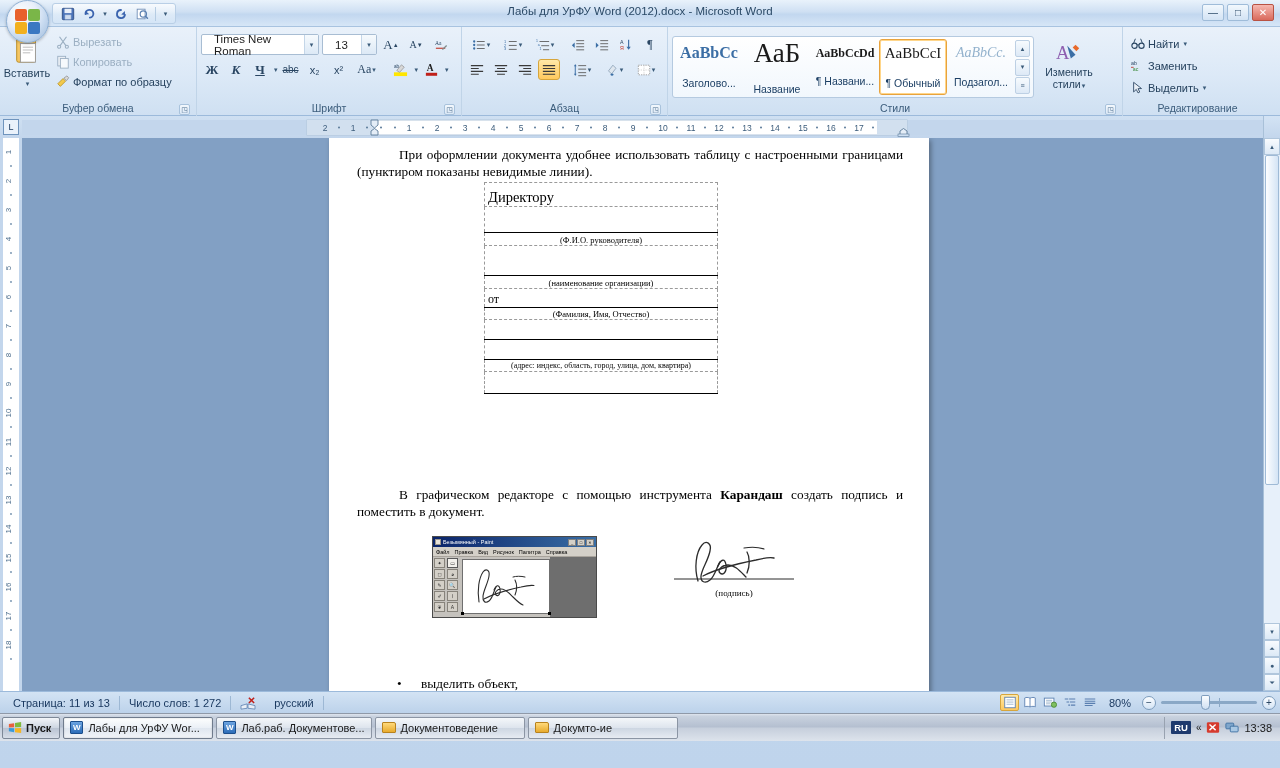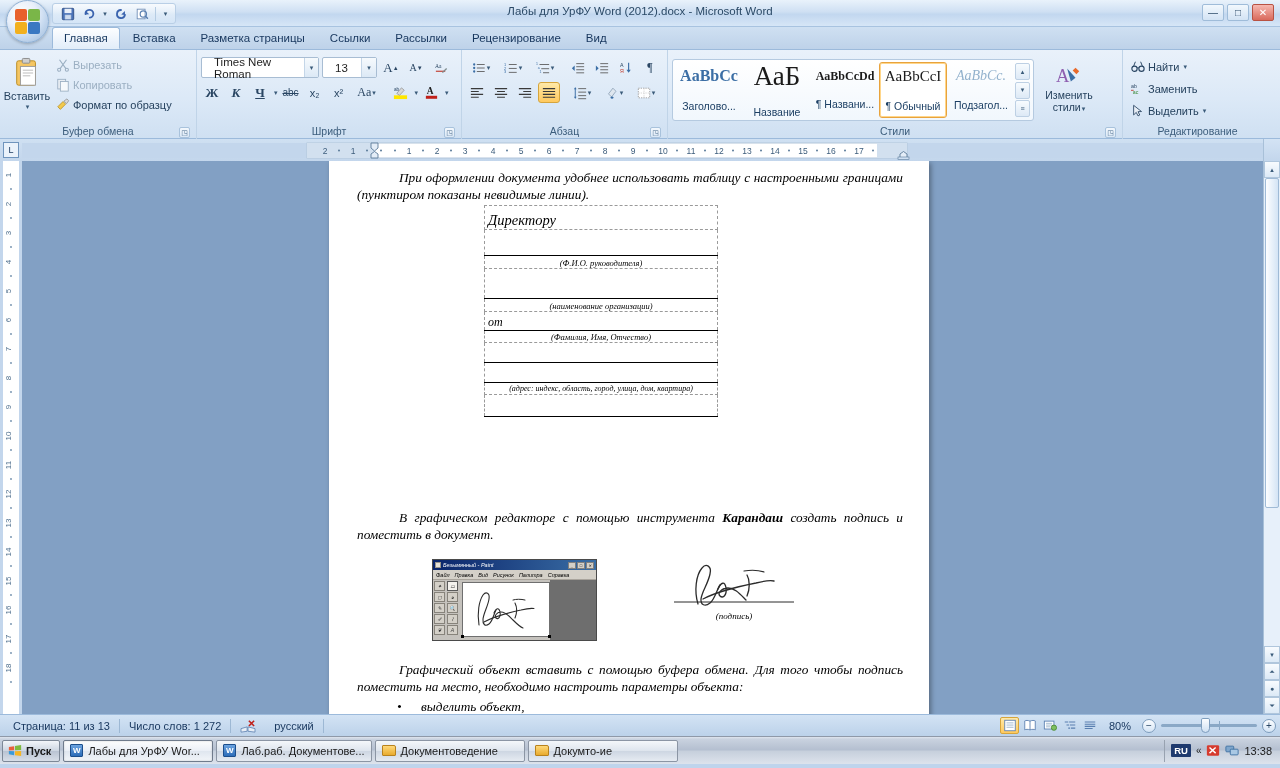--- a/index.html
+++ b/index.html
@@ -218,21 +218,21 @@
     flex:1; position:relative; overflow:hidden;
     background:#82a0c4;
   }
   .page {
     position:absolute;
     left: 307px; top: 0px;
     width: 600px; height: 560px;
     background:#fff;
     box-shadow: 2px 2px 5px rgba(0,0,0,.35);
   }
-  .page-inner { padding: 16px; position:relative; width:100%; height:100%;font-style:italic; }
+  .page-inner { padding: 16px; position:relative; width:100%; height:100%; }
 
   .para {
     font-family: "Liberation Serif", serif;
     font-size: 13.3px;
     color:#000;
     text-align: justify;
     line-height: 1.28;
     margin: 0;
   }
   .para .ind { display:inline-block; width:42px; }
@@ -431,29 +431,20 @@
 
     <div class="title-text">Лабы для УрФУ Word (2012).docx - Microsoft Word</div>
 
     <div class="win-btns">
       <div class="win-btn">—</div>
       <div class="win-btn">□</div>
       <div class="win-btn close">✕</div>
     </div>
   </div>
 
-  <div class="tabstrip">
-    <div class="tab active">Главная</div>
-    <div class="tab">Вставка</div>
-    <div class="tab">Разметка страницы</div>
-    <div class="tab">Ссылки</div>
-    <div class="tab">Рассылки</div>
-    <div class="tab">Рецензирование</div>
-    <div class="tab">Вид</div>
-  </div>
 
   <div class="ribbon">
 
     <div class="group" style="width:196px">
       <div class="group-body">
         <div class="clip-grid">
           <div class="rbtn big">
             <svg width="30" height="32" viewBox="0 0 32 34">
                 <rect x="5" y="4" width="20" height="26" rx="2" fill="#f5c663" stroke="#b98a1f"></rect>
                 <rect x="11" y="1.5" width="8" height="5" rx="1" fill="#cfcfcf" stroke="#8a8a8a"></rect>
@@ -973,21 +964,20 @@
               <path d="M24 45 C20 32 22 16 28 9 C32 4 38 7 36 15 C34 25 28 32 27 40 C26.5 46 31 48 36 44 C41 40 43 30 46 26" fill="none" stroke="#2b2b2b" stroke-width="1.3" stroke-linecap="round"></path>
               <path d="M44 30 C47 23 51 22 52 29 C53 36 49 40 46 37 C43 34 48 29 54 29 C61 29 66 35 72 41" fill="none" stroke="#2b2b2b" stroke-width="1.3" stroke-linecap="round"></path>
               <path d="M29 40 C42 33 62 28 82 24 C90 22 96 21 100 22" fill="none" stroke="#2b2b2b" stroke-width="1.3" stroke-linecap="round"></path>
               <path d="M73 16 C76 21 76 30 73 37" fill="none" stroke="#2b2b2b" stroke-width="1.3" stroke-linecap="round"></path>
               <path d="M70 12 C76 11 84 11 90 13" fill="none" stroke="#2b2b2b" stroke-width="1.2" stroke-linecap="round"></path>
               <path d="M0 43 L120 43" stroke="#2b2b2b" stroke-width="1"></path>
             </svg>
             <div class="sig-caption">(подпись)</div>
           </div>
 
-          <p class="para" style="position:absolute; left:28px; top:500px; width:546px;"><span class="ind"></span><span>Графический объект вставить с помощью буфера обмена. Для того чтобы подпись поместить на место, необходимо настроить параметры объекта:</span></p>
 
           <div class="bullet-row" style="position:absolute; left:68px; top:538px;">
             <span>•</span>
             <span style="margin-left:16px">выделить объект,</span>
           </div>
 
         </div>
       </div>
     </div>
 

